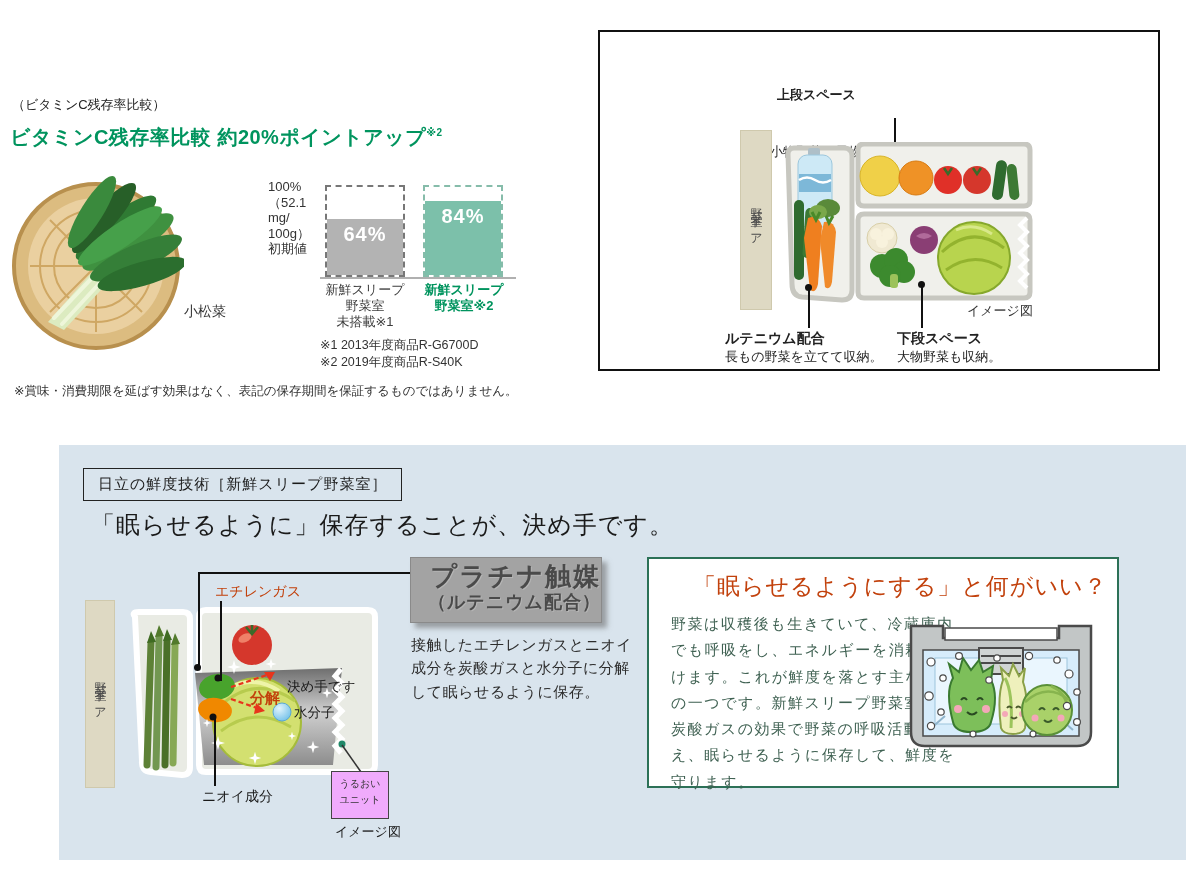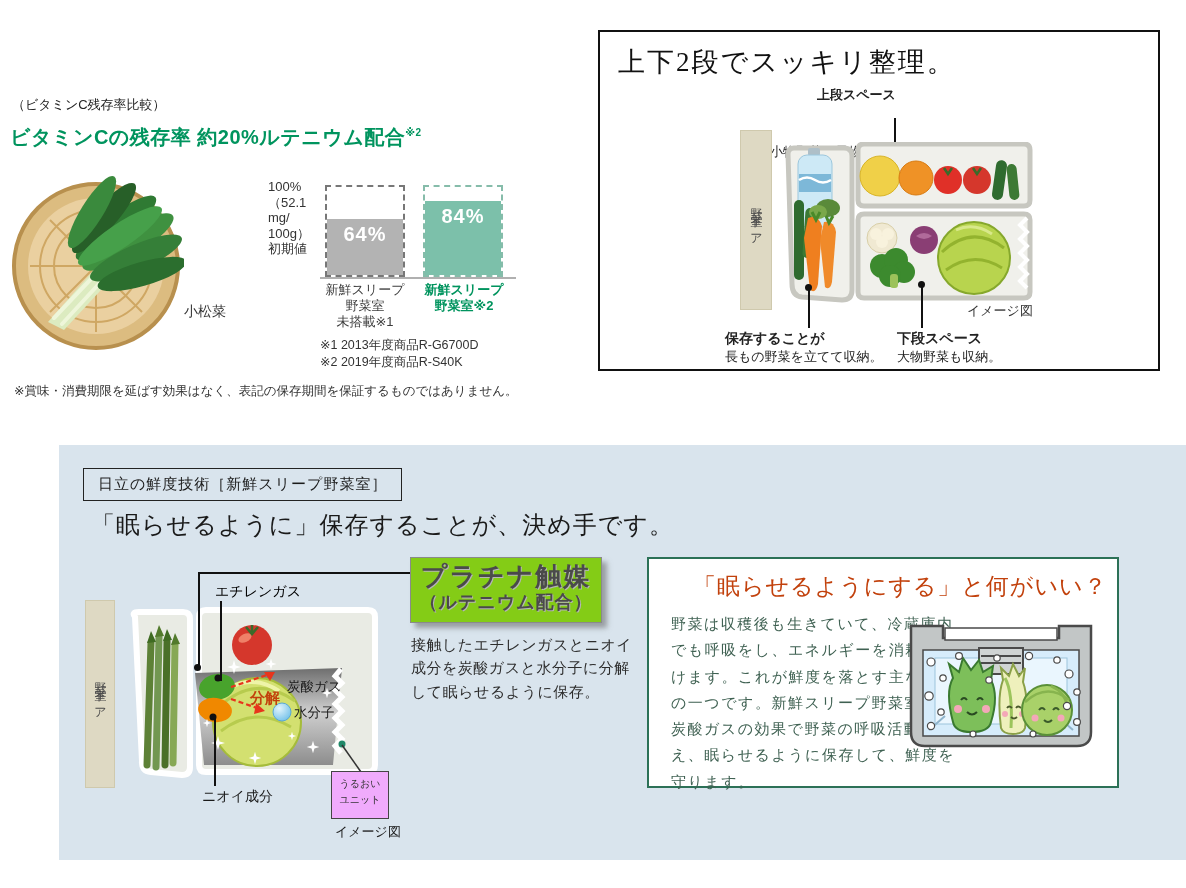--- a/index.html
+++ b/index.html
@@ -27,41 +27,41 @@
   .door-bar { background:#ded9c3; border:1px solid #cfc9ad; color:#4a4a4a;
               writing-mode:vertical-rl; text-orientation:upright; letter-spacing:3px;
               font-size:12px; display:flex; align-items:center; justify-content:center; }
 
   
   .tech-panel { position:absolute; left:14px; top:445px; width:1158px; height:415px;
                 background:#d9e4ed;margin-left:45px; }
   .badge-box { position:absolute; left:24px; top:23px; border:1px solid #222;
                padding:6px 14px; font-size:15px; letter-spacing:1px; color:#1a1a1a; }
   .catalyst-box { position:absolute; left:351px; top:112px; width:192px; height:66px;
-                  background:#84cc16; border:1px solid #8a8a8a; text-align:center;
+                  background:#a3a3a3; border:1px solid #8a8a8a; text-align:right;
                   box-shadow:5px 5px 5px rgba(100,100,100,.55); padding-top:4px; }
   .catalyst-line1 { font-size:26px; font-weight:bold; color:#4a4a4a; letter-spacing:2px;
                     text-shadow:1px 1px 0 #b5b5b5; line-height:28px; }
   .catalyst-line2 { font-size:18px; font-weight:bold; color:#4a4a4a; letter-spacing:1px;
                     text-shadow:1px 1px 0 #b5b5b5; line-height:24px; }
   .benefit-box { position:absolute; left:588px; top:112px; width:472px; height:231px;
                  background:#fff; border:2px solid #2c7157; }
   .unit-box { position:absolute; left:272px; top:326px; width:58px; height:48px;
               background:#f0abfc; border:1.5px solid #444; text-align:center;
               font-size:10px; line-height:1.55; color:#333; padding-top:4px; }
 </style>
 </head>
 <body>
 
 <div id="page">
 
   <div class="abs small-cap" style="left:12px; top:96px;">（ビタミンC残存率比較）</div>
 
   <div class="abs bold" style="left:10px; top:124px; font-size:20px; color:#00945e; letter-spacing:0.5px;">
-    <span>ビタミンCの残存率 約20%ルテニウム配合</span><sup style="font-size:10px;">※2</sup>
+    <span>ビタミンC残存率比較 約20%ポイントアップ</span><sup style="font-size:10px;">※2</sup>
   </div>
 
   <svg class="abs" style="left:8px; top:166px;" width="176" height="186" viewBox="0 0 176 186">
     <circle cx="88" cy="100" r="82" fill="#dcbc80" stroke="#b8904e" stroke-width="4"></circle>
     <circle cx="88" cy="100" r="68" fill="#ead0a0"></circle>
     <g stroke="#cfa763" stroke-width="2">
       <circle cx="88" cy="100" r="56" fill="none"></circle>
       <circle cx="88" cy="100" r="42" fill="none"></circle>
       <line x1="88" y1="34" x2="88" y2="166"></line>
         <line x1="22" y1="100" x2="154" y2="100"></line>
@@ -120,23 +120,22 @@
 
   <div class="abs" style="left:320px; top:337px; font-size:12.5px; line-height:17px; color:#333;">
     <div>※1 2013年度商品R-G6700D</div>
     <div>※2 2019年度商品R-S40K</div>
   </div>
 
   <div class="abs" style="left:14px; top:383px; font-size:12.5px; color:#333;">※賞味・消費期限を延ばす効果はなく、表記の保存期間を保証するものではありません。</div>
 
   <div class="storage-box">
 
-    <div class="abs serif" style="left:18px; top:12px; font-size:27px; letter-spacing:2px; color:#111;">上下2段でスッキリ整理。</div>
-
-    <div class="abs bold" style="left:177px; top:54px; font-size:13px;margin-left:40px;">上段スペース</div>
+
+    <div class="abs bold" style="left:177px; top:54px; font-size:13px;">上段スペース</div>
     <div class="abs" style="left:170px; top:71px; font-size:13px;margin-top:40px;">小物野菜や果物をスッキリ整理。</div>
 
     <div class="abs vline" style="left:294px; top:86px; height:36px;"></div>
     <div class="abs dot" style="left:291px; top:119px;"></div>
 
     <div class="abs door-bar" style="left:140px; top:98px; width:32px; height:180px;">
       <span>野菜室ドア</span>
     </div>
 
     <svg class="abs" style="left:178px; top:110px;" width="260" height="172" viewBox="0 0 260 172">
@@ -197,21 +196,21 @@
     </svg>
 
     <div class="abs" style="left:367px; top:270px; font-size:13px; color:#333;">イメージ図</div>
 
     <div class="abs dot" style="left:205px; top:252px;"></div>
     <div class="abs vline" style="left:208px; top:257px; height:39px;"></div>
 
     <div class="abs dot" style="left:318px; top:249px;"></div>
     <div class="abs vline" style="left:321px; top:254px; height:42px;"></div>
 
-    <div class="abs bold" style="left:125px; top:298px; font-size:14px;">保存することが</div>
+    <div class="abs bold" style="left:125px; top:298px; font-size:14px;">ルテニウム配合</div>
     <div class="abs" style="left:125px; top:316px; font-size:13px;">長もの野菜を立てて収納。</div>
     <div class="abs bold" style="left:297px; top:298px; font-size:14px;">下段スペース</div>
     <div class="abs" style="left:297px; top:316px; font-size:13px;">大物野菜も収納。</div>
   </div>
 
   <div class="tech-panel">
 
     <div class="badge-box">日立の鮮度技術［新鮮スリープ野菜室］</div>
 
     <div class="abs serif" style="left:32px; top:64px; font-size:24px; letter-spacing:1px; color:#1a1a1a;">「眠らせるように」保存することが、決め手です。</div>
@@ -290,25 +289,25 @@
       </g>
 
       <circle cx="233" cy="149" r="3.5" fill="#1f8868"></circle>
       <line x1="233" y1="150" x2="252" y2="177" stroke="#333" stroke-width="1.5"></line>
     </svg>
 
     <div class="abs hline" style="left:139px; top:127px; width:213px;"></div>
     <div class="abs vline" style="left:139px; top:127px; height:95px;"></div>
     <div class="abs dot" style="left:135px; top:219px;"></div>
 
-    <div class="abs" style="left:156px; top:138px; font-size:14px; color:#000000;">エチレンガス</div>
+    <div class="abs" style="left:156px; top:138px; font-size:14px; color:#c2410c;">エチレンガス</div>
     <div class="abs vline" style="left:161px; top:156px; height:80px;"></div>
     <div class="abs" style="left:143px; top:343px; font-size:14px; color:#1a1a1a;">ニオイ成分</div>
     <div class="abs vline" style="left:155px; top:271px; height:70px;"></div>
-    <div class="abs" style="left:228px; top:233px; font-size:13.5px; color:#1a1a1a;">炭酸ガス</div>
+    <div class="abs" style="left:228px; top:233px; font-size:13.5px; color:#1a1a1a;">決め手です</div>
     <div class="abs" style="left:235px; top:259px; font-size:13.5px; color:#1a1a1a;">水分子</div>
     <div class="abs bold" style="left:191px; top:244px; font-size:15px; color:#c2410c;">分解</div>
 
     <div class="unit-box">
       <div>うるおい</div>
       <div>ユニット</div>
     </div>
     <div class="abs" style="left:276px; top:378px; font-size:13px; color:#1a1a1a;">イメージ図</div>
 
     <div class="catalyst-box">

